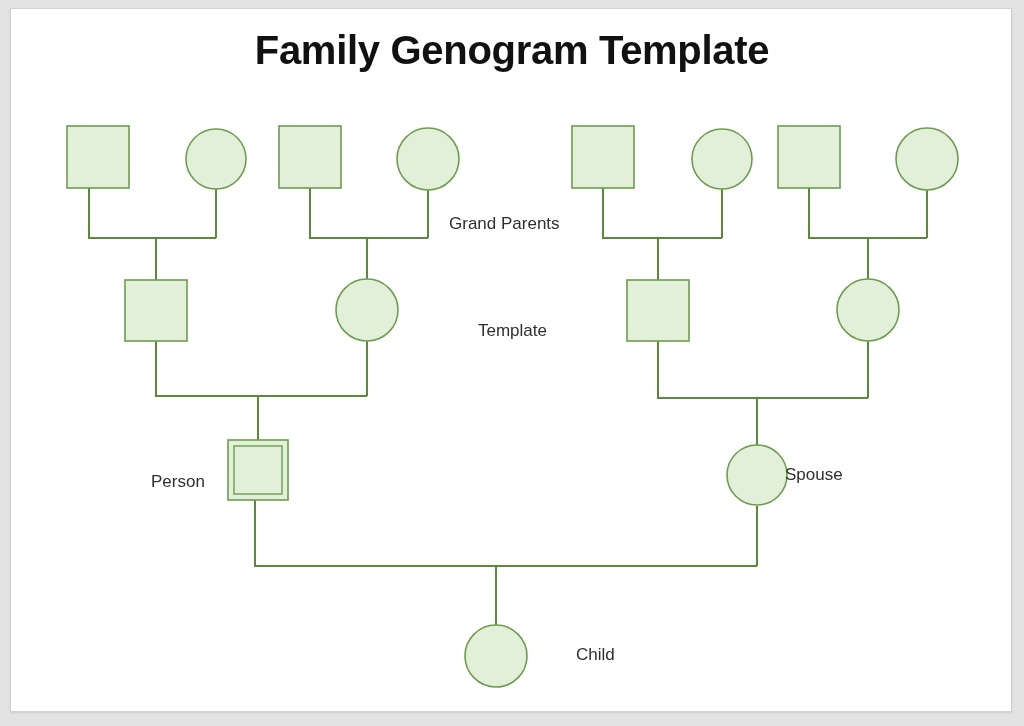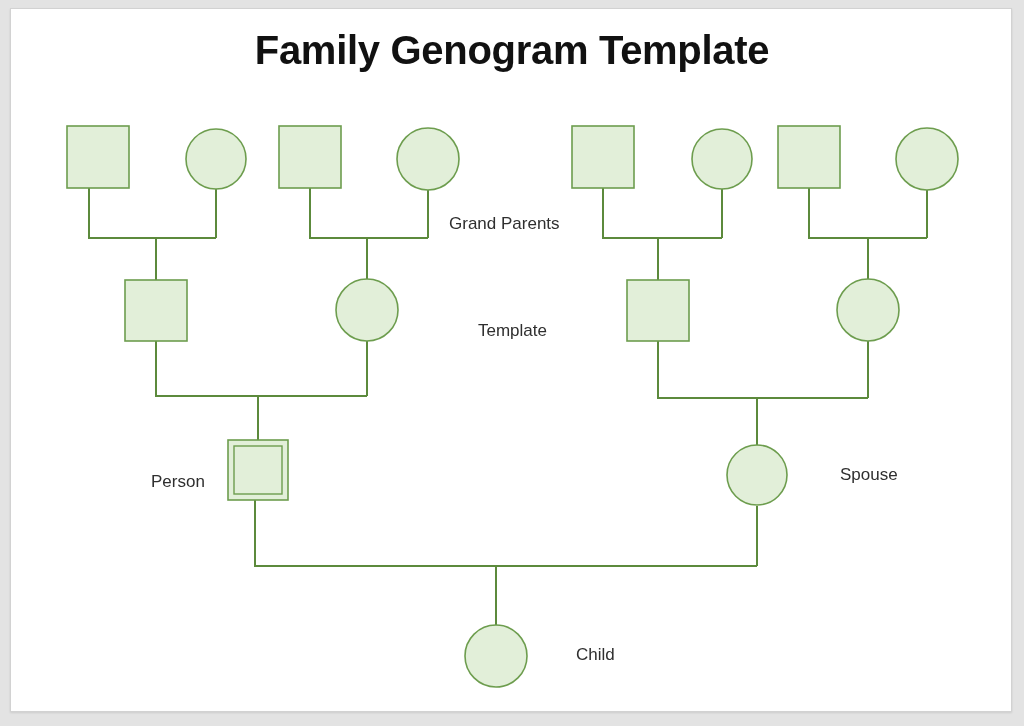--- a/index.html
+++ b/index.html
@@ -50,21 +50,21 @@
     position: absolute;
     font-size: 17px;
     font-weight: normal;
     color: #2f2f2f;
     font-family: "Liberation Sans", sans-serif;
     white-space: nowrap;
   }
   .lbl-grandparents { left: 449px; top: 214px; }
   .lbl-parents      { left: 478px; top: 321px; }
   .lbl-person       { left: 143px; top: 472px; margin-left: 8px; }
-  .lbl-spouse       { left: 840px; top: 465px; }
+  .lbl-spouse       { left: 785px; top: 465px; }
   .lbl-child        { left: 576px; top: 645px; }
 </style>
 </head>
 <body>
 
 <div id="stage">
 
   <div id="canvas"></div>
 
   <div class="diagram-title">Family Genogram Template</div>

